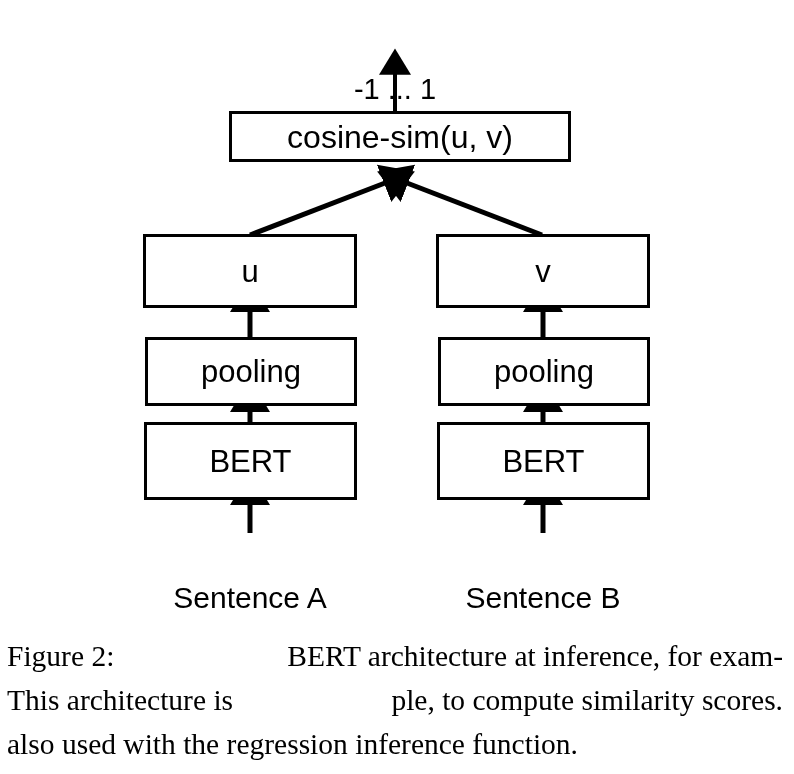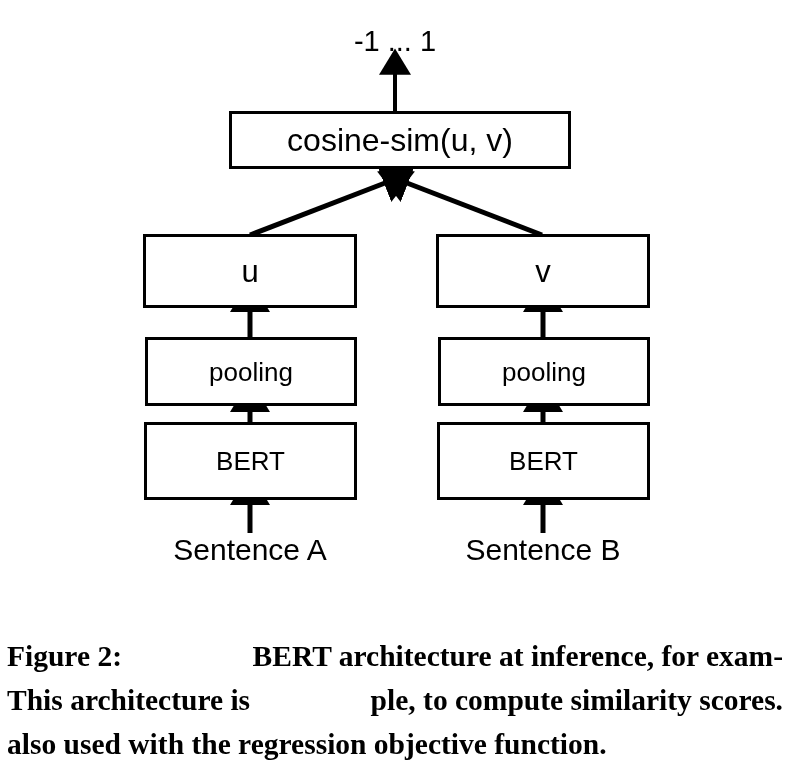--- a/index.html
+++ b/index.html
@@ -45,46 +45,47 @@
     position: absolute;
     box-sizing: border-box;
     border: 3px solid #000000;
     background: #ffffff;
     display: flex;
     align-items: center;
     justify-content: center;
   }
   .node-label {
     font-family: "Liberation Sans", sans-serif;
-    font-size: 26px;
+    font-size: 31px;
     line-height: 1;
     color: #000000;
     white-space: nowrap;
   }
 
-  #box-cosine { left: 229px; top: 111px; width: 342px; height: 58px; }
+  #box-cosine { left: 229px; top: 111px; width: 342px; height: 51px; }
   #box-cosine .node-label { font-size: 32px; }
 
   #box-u       { left: 143px; top: 234px; width: 214px; height: 74px; }
   #box-v       { left: 436px; top: 234px; width: 214px; height: 74px; }
   #box-u .node-label, #box-v .node-label { font-size: 31px; }
 
   #box-pool-a  { left: 145px; top: 337px; width: 212px; height: 69px; }
   #box-pool-b  { left: 438px; top: 337px; width: 212px; height: 69px; }
 
   #box-bert-a  { left: 144px; top: 422px; width: 213px; height: 78px; }
   #box-bert-b  { left: 437px; top: 422px; width: 213px; height: 78px; }
 
   
   .free-text {
     position: absolute;
     font-family: "Liberation Sans", sans-serif;
     color: #000000;
     white-space: nowrap;
     line-height: 1;
+    margin-top: 48px;
   }
   #text-output-range {
     left: 0;
     top: 27px;
     width: 794px;
     text-align: center;
     font-size: 29px;
   }
   #text-output-range span { display: inline-block; transform: translateX(-2px); }
 
@@ -108,21 +109,20 @@
     position: absolute;
     left: 7px;
     top: 634px;
     width: 776px;
     font-family: "Liberation Serif", serif;
     font-size: 29.5px;
     line-height: 44px;
     color: #000000;
     text-align: justify;
     text-justify: inter-word;
-    font-weight: bold;
   }
   #caption .cap-line { display: block; white-space: nowrap; }
   #caption .cap-line.stretch {
     display: flex;
     justify-content: space-between;
   }
 </style>
 </head>
 <body>
 
@@ -188,16 +188,16 @@
 
   <div id="caption">
     <span class="cap-line stretch">
       <span>Figure 2:</span>
       <span>BERT architecture at inference, for exam-</span>
     </span>
     <span class="cap-line stretch">
       <span>This architecture is</span>
       <span>ple, to compute similarity scores.</span>
     </span>
-    <span class="cap-line">also used with the regression objective function.</span>
+    <span class="cap-line">also used with the regression inference function.</span>
   </div>
 
 </div>
 
 </body></html>

